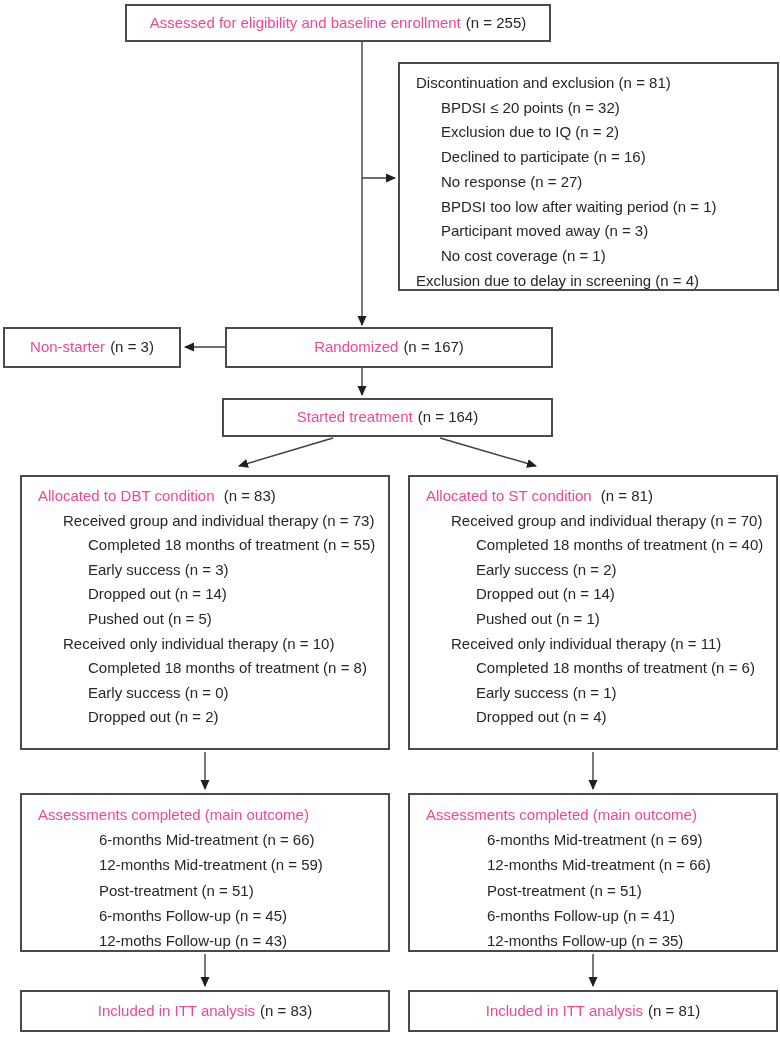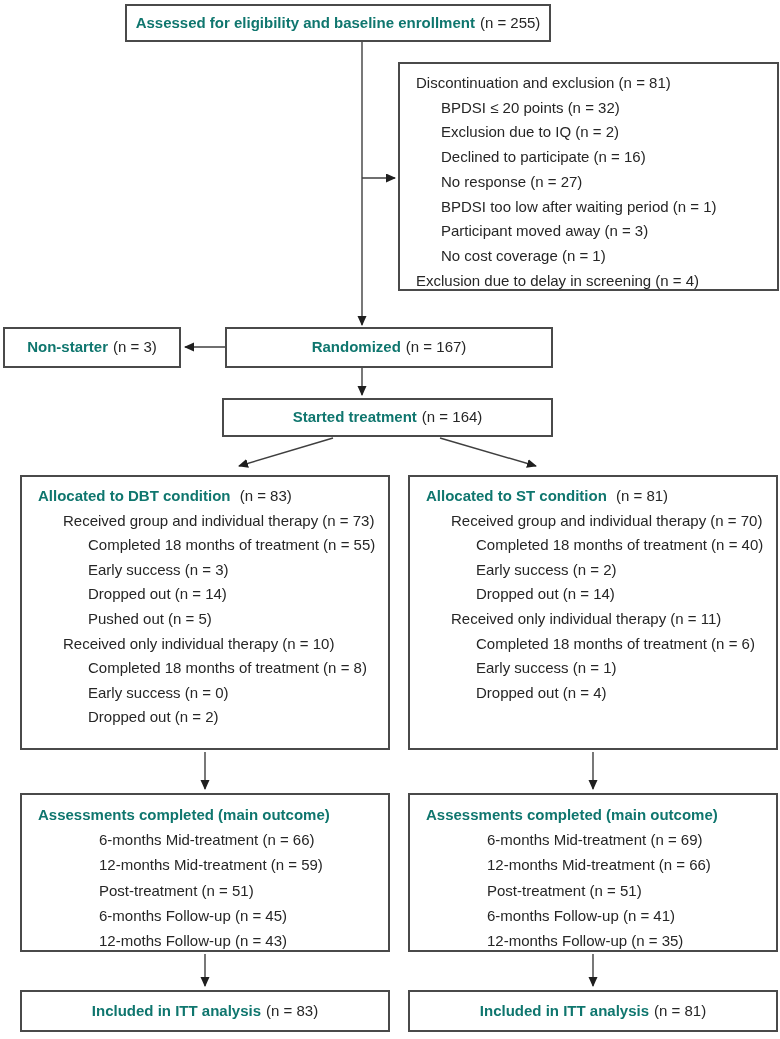--- a/index.html
+++ b/index.html
@@ -16,21 +16,21 @@
     background:#ffffff;
     border:2px solid #4a4a4a;
     box-sizing:border-box;
     font-size:15px;
     line-height:1.25;
   }
   .center{
     display:flex;align-items:center;justify-content:center;
     text-align:center;white-space:nowrap;
   }
-  .b{font-weight:bold;margin-right:5px;color:#0f766e;}
+  .b{font-weight:normal;margin-right:5px;color:#ec4899;}
   .n{font-weight:normal;}
   
   .listbox{padding:7px 8px 0 16px;}
   .line{white-space:nowrap;}
   .lh-ex .line{line-height:24.7px;}
   .lh-alloc .line{line-height:24.6px;}
   .lh-assess .line{line-height:25.2px;}
   .indent-0{margin-left:0;}
   .indent-1{margin-left:25px;}
   .indent-2{margin-left:50px;}
@@ -125,20 +125,21 @@
   <div class="box listbox lh-alloc" id="box-st">
     <div class="line indent-0">
       <span class="b">Allocated to ST condition</span>
       <span class="n">(n = 81)</span>
     </div>
     <div>
         <div class="line indent-1">Received group and individual therapy (n = 70)</div>
         <div class="line indent-2">Completed 18 months of treatment (n = 40)</div>
         <div class="line indent-2">Early success (n = 2)</div>
         <div class="line indent-2">Dropped out (n = 14)</div>
+        <div class="line indent-2">Pushed out (n = 1)</div>
         <div class="line indent-1">Received only individual therapy (n = 11)</div>
         <div class="line indent-2">Completed 18 months of treatment (n = 6)</div>
         <div class="line indent-2">Early success (n = 1)</div>
         <div class="line indent-2">Dropped out (n = 4)</div>
       </div>
   </div>
 
   <div class="box listbox lh-assess" id="box-dbt-assess">
     <div class="line indent-0 b">Assessments completed (main outcome)</div>
     <div>

